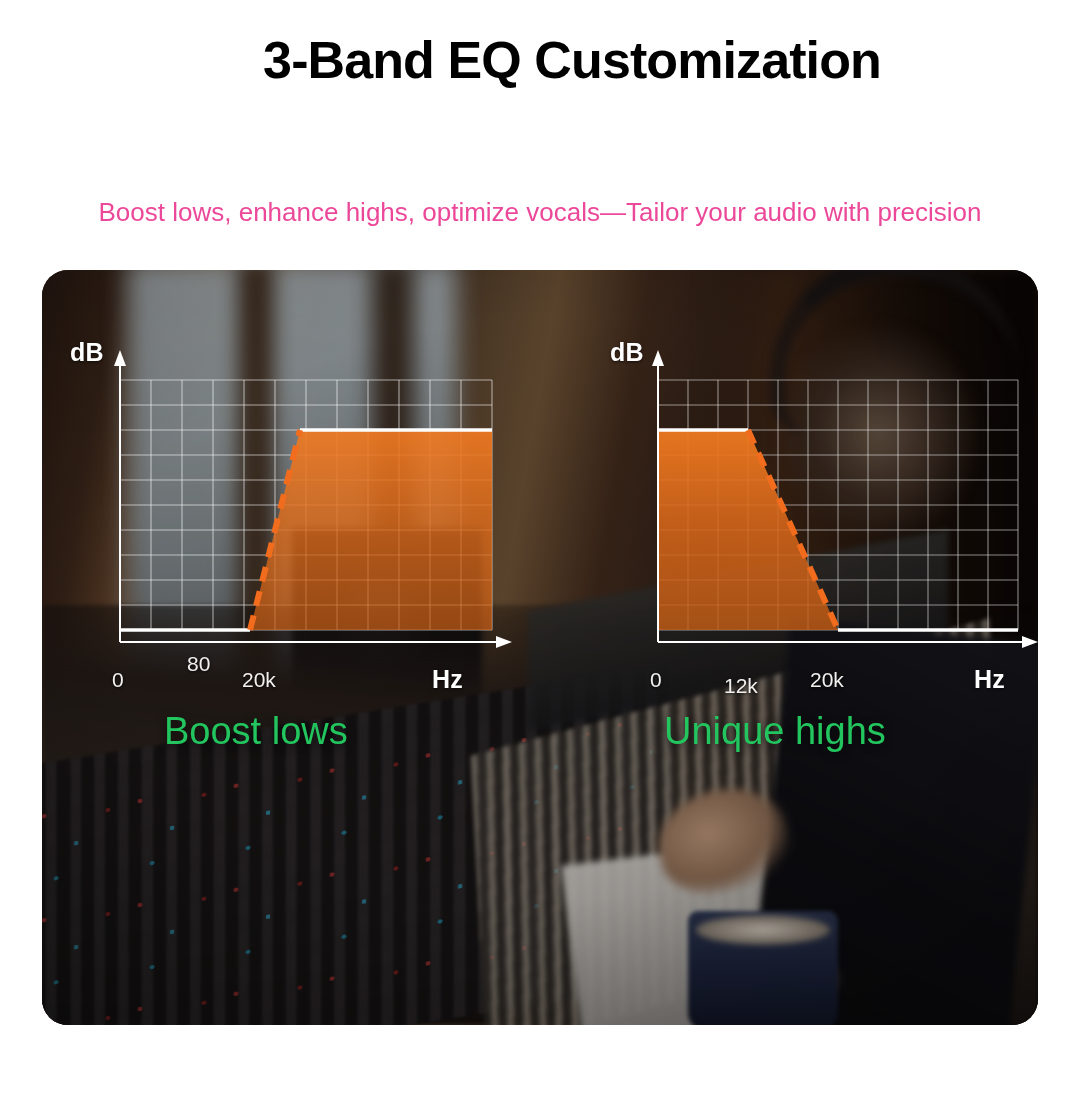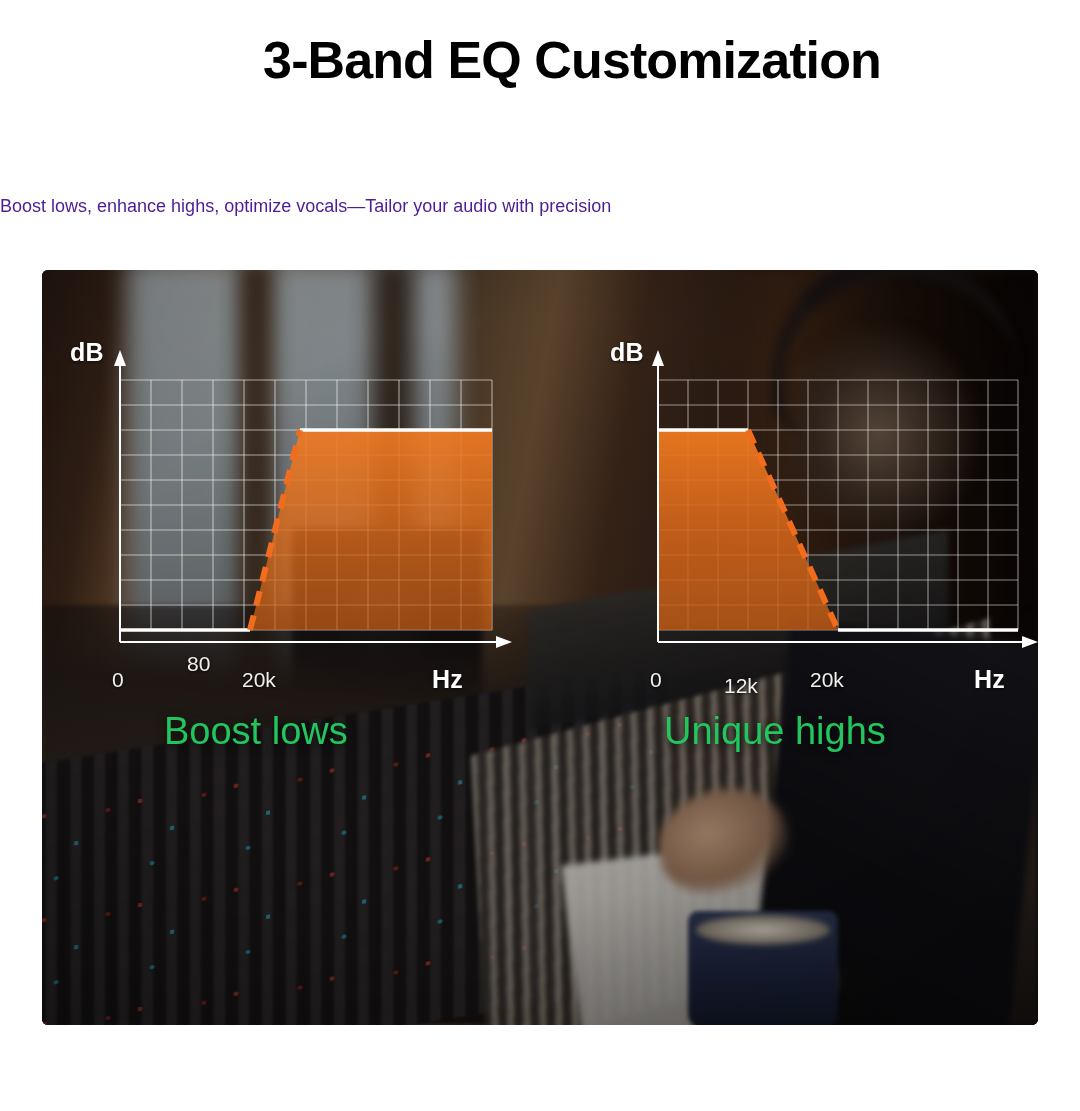--- a/index.html
+++ b/index.html
@@ -17,31 +17,32 @@
     text-align: center;
     font-size: 52px; line-height: 1.32;
     font-weight: 700;
     letter-spacing: -0.9px;
     color: #000000;
     margin-left: 32px;
   }
   .headline .ln { display: block; }
   .subhead {
     position: absolute; left: 0; top: 194px; width: 1080px;
-    font-size: 18px; line-height: 1.4;
+    text-align: center;
+    font-size: 26px; line-height: 1.4;
     font-weight: 400;
-    color: #4c1d95;
+    color: #ec4899;
   }
 
   
   .card {
     position: absolute;
     left: 42px; top: 270px;
     width: 996px; height: 755px;
-    border-radius: 6px;
+    border-radius: 26px;
     overflow: hidden;
     background: #1b1310;
   }
 
   
   .photo { position:absolute; inset:0; }
   .photo .base {
     position:absolute; inset:0;
     background:
       linear-gradient(100deg,

